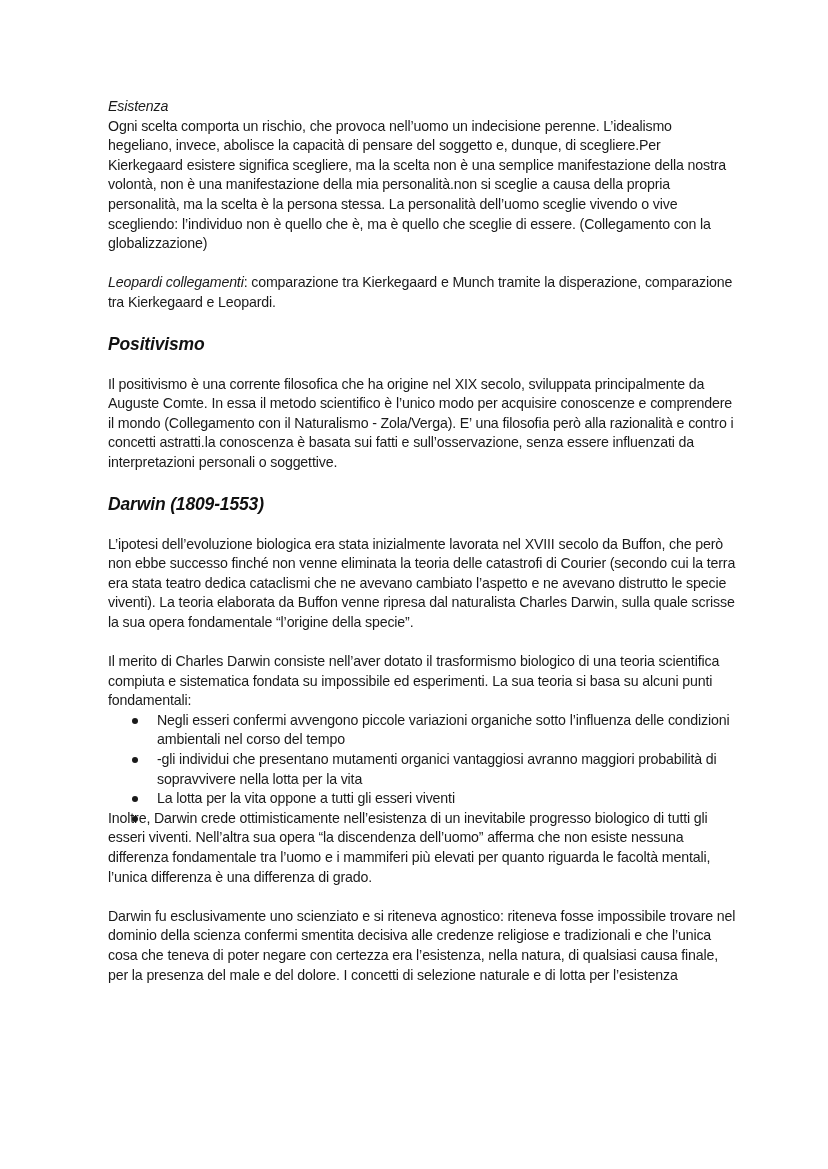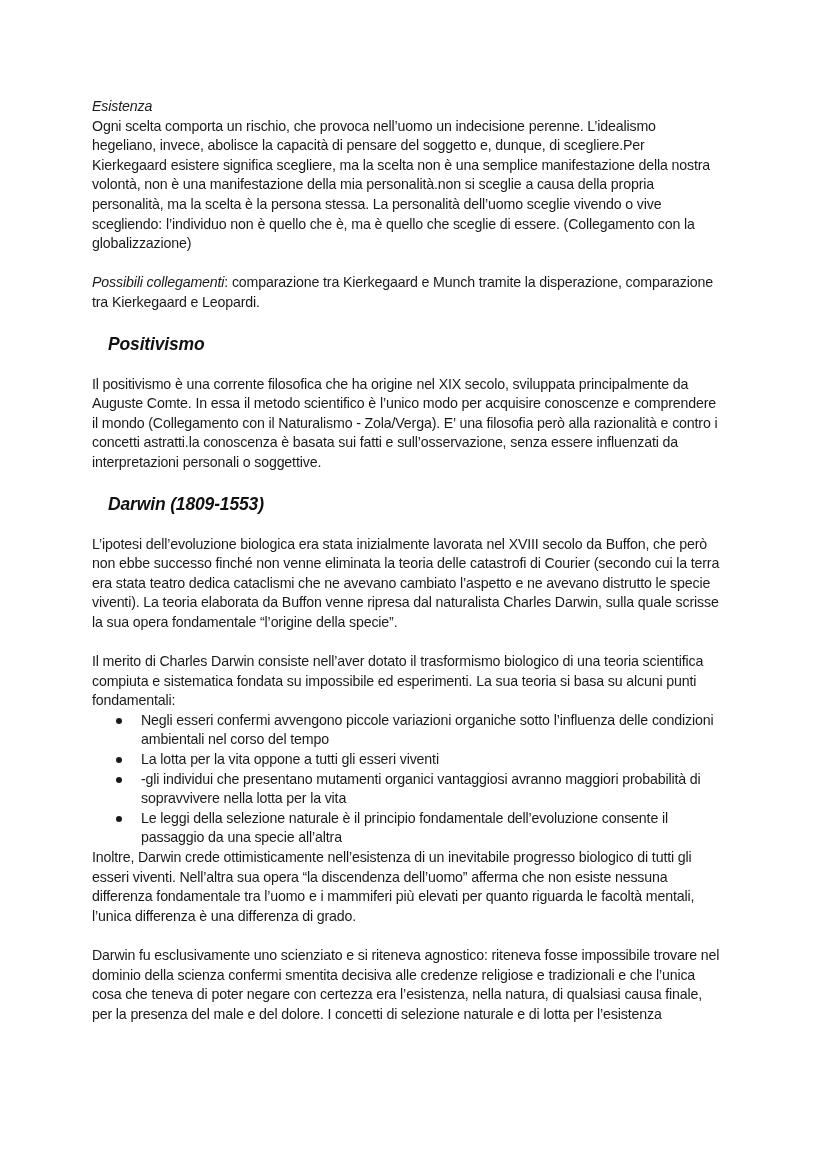--- a/index.html
+++ b/index.html
@@ -10,38 +10,38 @@
     body {
       width: 828px;
       height: 1169px;
       position: relative;
       overflow: hidden;
       font-family: "Liberation Sans", "DejaVu Sans", sans-serif;
       color: #1a1a1a;
     }
     .page {
       position: absolute;
-      left: 92px;
+      left: 108px;
       top: 97px;
       width: 630px;
       font-size: 14.2px;
       line-height: 19.6px;
       letter-spacing: -0.15px;
     }
     p {
       margin: 0;
     }
     .italic {
       font-style: italic;
     }
     .gap {
       height: 19.6px;
     }
     h2 {
-      margin: 16px;
+      margin: 0;
       font-size: 17.5px;
       font-weight: bold;
       font-style: italic;
       line-height: 24px;
       color: #111111;
     }
     .h-wrap-1 {
       margin-top: 19px;
       margin-bottom: 19px;
     }
@@ -73,43 +73,43 @@
 
 <div class="page">
 
   <section>
     <p class="italic">Esistenza</p>
     <p>Ogni scelta comporta un rischio, che provoca nell’uomo un indecisione perenne. L’idealismo hegeliano, invece, abolisce la capacità di pensare del soggetto e, dunque, di scegliere.Per Kierkegaard esistere significa scegliere, ma la scelta non è una semplice manifestazione della nostra volontà, non è una manifestazione della mia personalità.non si sceglie a causa della propria personalità, ma la scelta è la persona stessa. La personalità dell’uomo sceglie vivendo o vive scegliendo: l’individuo non è quello che è, ma è quello che sceglie di essere. (Collegamento con la globalizzazione)</p>
   </section>
 
   <div class="gap"></div>
 
-  <p><span class="italic">Possibili collegamenti</span><span>: comparazione tra Kierkegaard e Munch tramite la disperazione, comparazione tra Kierkegaard e Leopardi.</span></p>
+  <p><span class="italic">Leopardi collegamenti</span><span>: comparazione tra Kierkegaard e Munch tramite la disperazione, comparazione tra Kierkegaard e Leopardi.</span></p>
 
   <div class="h-wrap-1">
     <h2>Positivismo</h2>
   </div>
 
   <p>Il positivismo è una corrente filosofica che ha origine nel XIX secolo, sviluppata principalmente da Auguste Comte. In essa il metodo scientifico è l’unico modo per acquisire conoscenze e comprendere il mondo (Collegamento con il Naturalismo - Zola/Verga). E’ una filosofia però alla razionalità e contro i concetti astratti.la conoscenza è basata sui fatti e sull’osservazione, senza essere influenzati da interpretazioni personali o soggettive.</p>
 
   <div class="h-wrap-2">
     <h2>Darwin (1809-1553)</h2>
   </div>
 
   <p>L’ipotesi dell’evoluzione biologica era stata inizialmente lavorata nel XVIII secolo da Buffon, che però non ebbe successo finché non venne eliminata la teoria delle catastrofi di Courier (secondo cui la terra era stata teatro dedica cataclismi che ne avevano cambiato l’aspetto e ne avevano distrutto le specie viventi). La teoria elaborata da Buffon venne ripresa dal naturalista Charles Darwin, sulla quale scrisse la sua opera fondamentale “l’origine della specie”.</p>
 
   <div class="gap"></div>
 
   <p>Il merito di Charles Darwin consiste nell’aver dotato il trasformismo biologico di una teoria scientifica compiuta e sistematica fondata su impossibile ed esperimenti. La sua teoria si basa su alcuni punti fondamentali:</p>
 
   <ul>
     <li><span class="bullet"></span><span>Negli esseri confermi avvengono piccole variazioni organiche sotto l’influenza delle condizioni ambientali nel corso del tempo</span></li>
+    <li><span class="bullet"></span><span>-gli individui che presentano mutamenti organici vantaggiosi avranno maggiori probabilità di sopravvivere nella lotta per la vita</span></li>
     <li><span class="bullet"></span><span>La lotta per la vita oppone a tutti gli esseri viventi</span></li>
-    <li><span class="bullet"></span><span>-gli individui che presentano mutamenti organici vantaggiosi avranno maggiori probabilità di sopravvivere nella lotta per la vita</span></li>
-    <li><span class="bullet"></span><span>Le leggi della selezione naturale è il principio fondamentale dell’evoluzione consente il passaggio da una specie all’altra</span></li>
+    <li><span class="bullet"></span></li>
   </ul>
 
   <p>Inoltre, Darwin crede ottimisticamente nell’esistenza di un inevitabile progresso biologico di tutti gli esseri viventi. Nell’altra sua opera “la discendenza dell’uomo” afferma che non esiste nessuna differenza fondamentale tra l’uomo e i mammiferi più elevati per quanto riguarda le facoltà mentali, l’unica differenza è una differenza di grado.</p>
 
   <div class="gap"></div>
 
   <p>Darwin fu esclusivamente uno scienziato e si riteneva agnostico: riteneva fosse impossibile trovare nel dominio della scienza confermi smentita decisiva alle credenze religiose e tradizionali e che l’unica cosa che teneva di poter negare con certezza era l’esistenza, nella natura, di qualsiasi causa finale, per la presenza del male e del dolore. I concetti di selezione naturale e di lotta per l’esistenza</p>
 
 </div>
 

